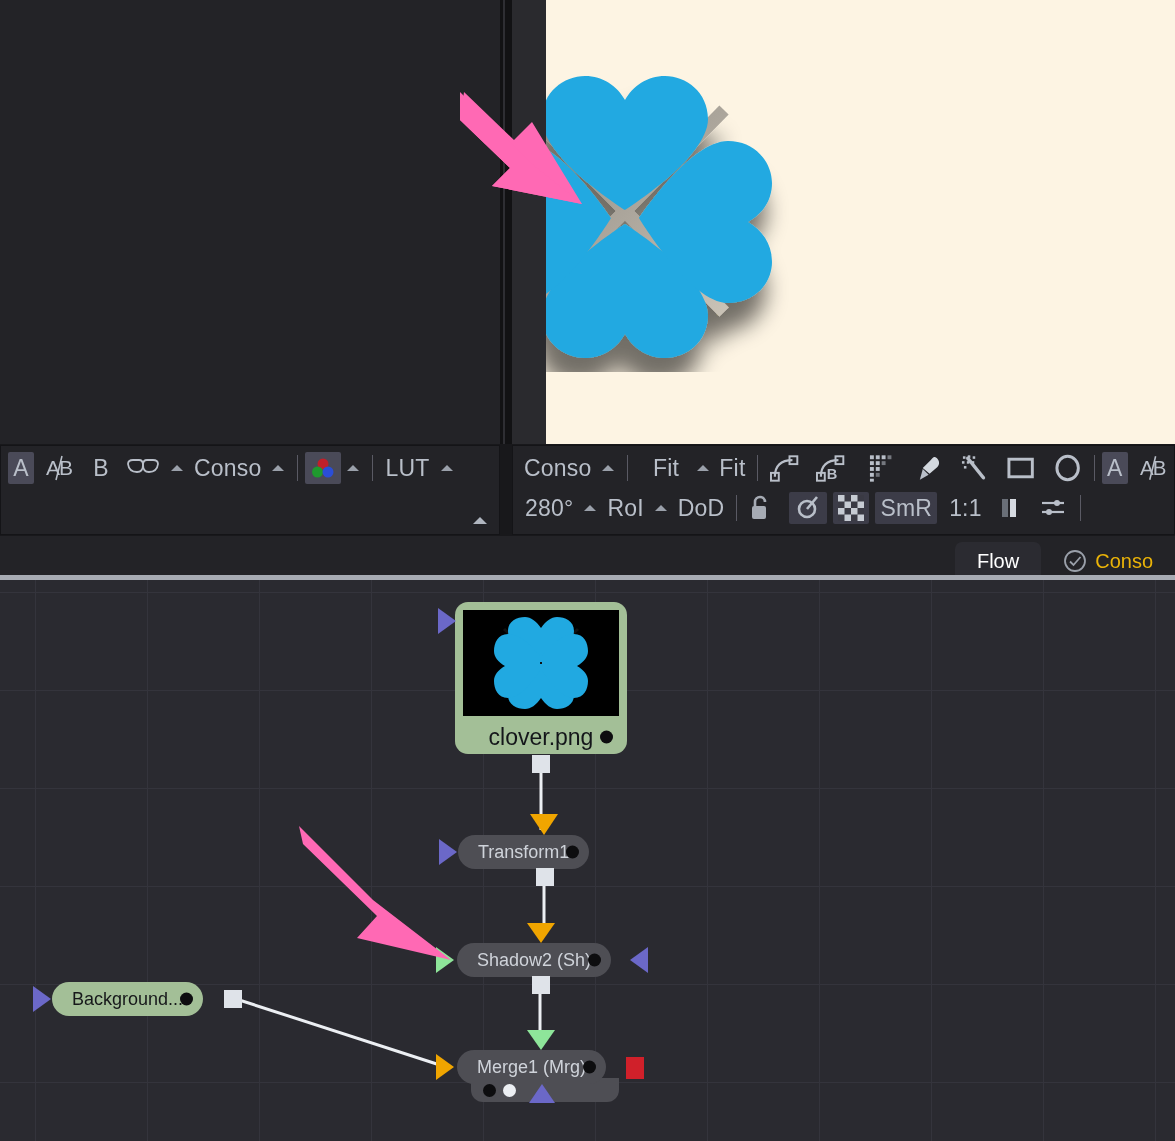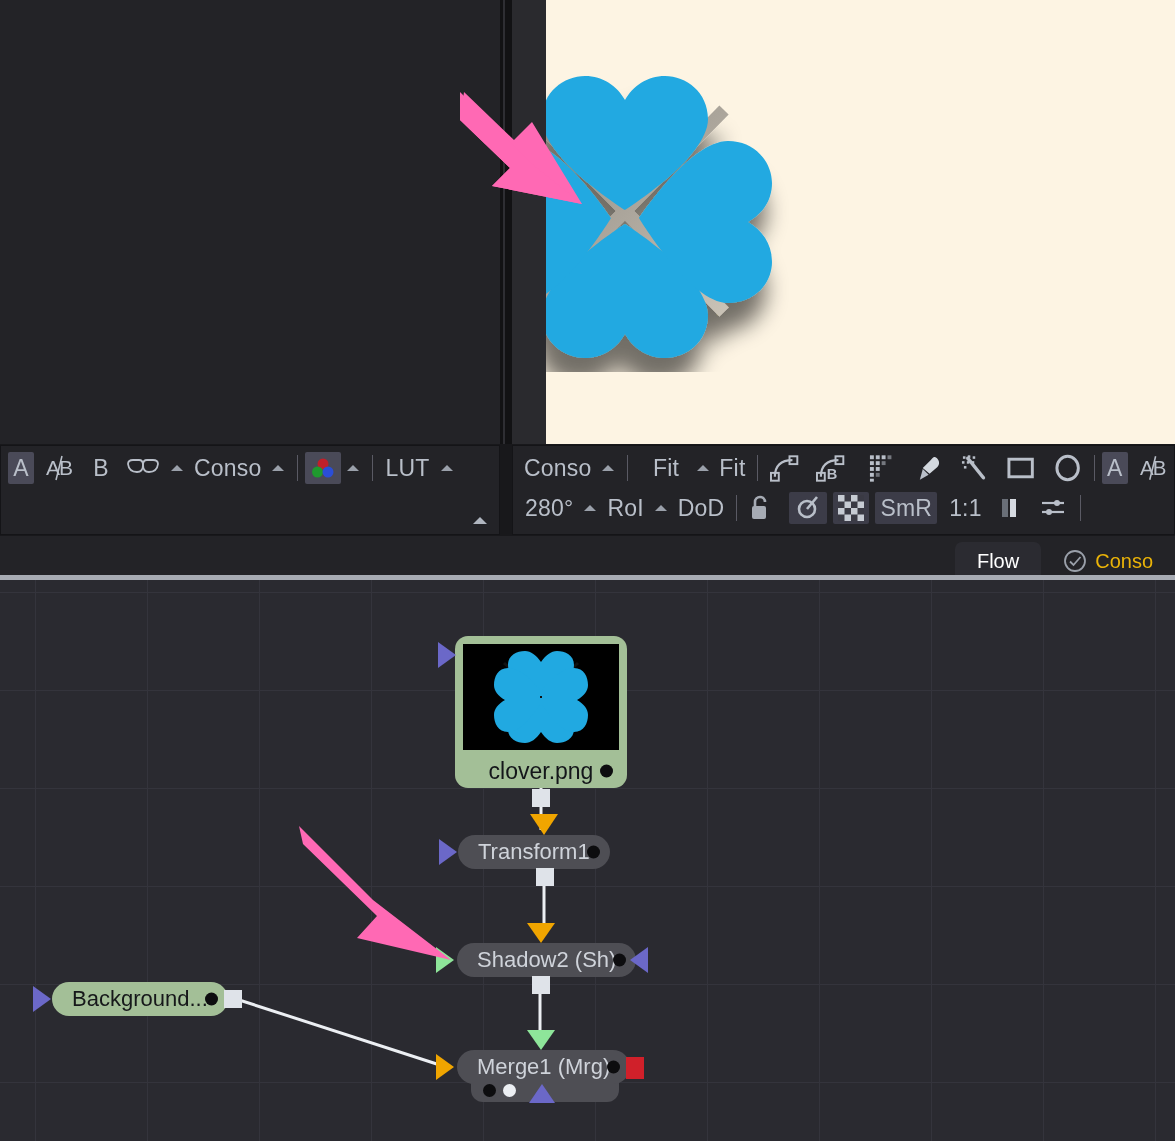--- a/index.html
+++ b/index.html
@@ -109,21 +109,21 @@
     overflow:hidden;
   }
   .flow-svg { position:absolute; left:0; top:0; }
 
   
   .node { position:absolute; }
   .node-pill {
     display:flex; align-items:center; justify-content:center;
     height:34px; border-radius:17px;
     background:#4e4e54; color:#cfd3da;
-    font-size:22px; white-space:nowrap;
+    font-size:18px; white-space:nowrap;
     padding:0 20px;
     position:relative;
   }
   .node-pill.green { background:#a3bf97; color:#16181a; }
   .node-dot {
     position:absolute; right:10px; top:50%; transform:translateY(-50%);
     width:13px; height:13px; border-radius:50%; background:#0d0d0f;
   }
   .loader {
     width:172px; height:152px; border-radius:13px;
@@ -444,21 +444,21 @@
 
     <svg class="flow-svg" width="1175" height="561">
       <g stroke="#eceff3" stroke-width="3" fill="none">
         <line x1="541" y1="190" x2="541" y2="250"></line>
         <line x1="544" y1="288" x2="544" y2="352"></line>
         <line x1="540" y1="397" x2="540" y2="460"></line>
         <line x1="233" y1="418" x2="446" y2="487"></line>
       </g>
     </svg>
 
-    <div class="node" style="left:455px; top:56px;">
+    <div class="node" style="left:455px; top:22px;">
       <div class="loader">
         <div class="loader-thumb">
           <svg width="110" height="100" viewBox="0 0 110 100" class="icon-svg">
             <path d="M18 16 L92 84 M92 16 L18 84" stroke="#111" stroke-width="3"></path>
             <path d="M47 45 C47 45 22 30 22 14 C22 4 31 0 39 0 C45 0 50 4 55 11
                      C60 4 65 0 71 0 C79 0 88 4 88 14 C88 30 63 45 63 45 Z" transform="translate(0,4)" fill="#21a9e1"></path>
             <path d="M47 55 C47 55 22 70 22 86 C22 96 31 100 39 100 C45 100 50 96 55 89
                      C60 96 65 100 71 100 C79 100 88 96 88 86 C88 70 63 55 63 55 Z" transform="translate(0,-4)" fill="#21a9e1"></path>
             <path d="M60 46 C60 46 76 24 92 24 C102 24 106 33 106 41 C106 47 102 52 95 56
                      C102 60 106 65 106 71 C106 79 102 88 92 88 C76 88 60 60 60 60 Z" transform="translate(-4,-3)" fill="#21a9e1"></path>

